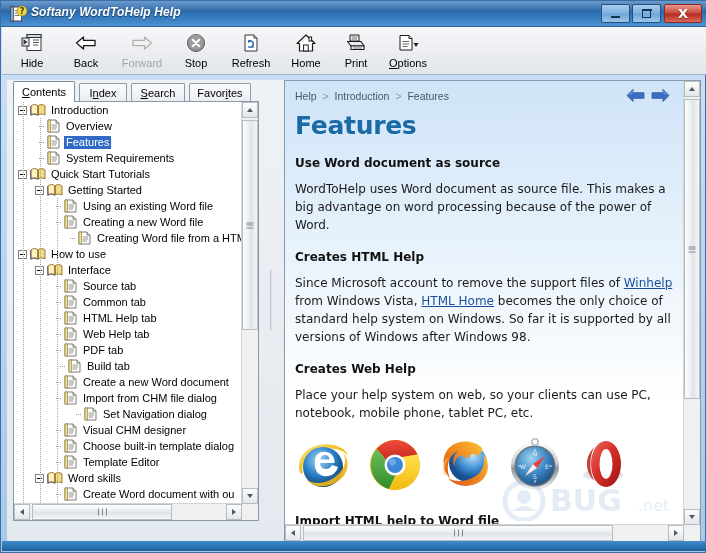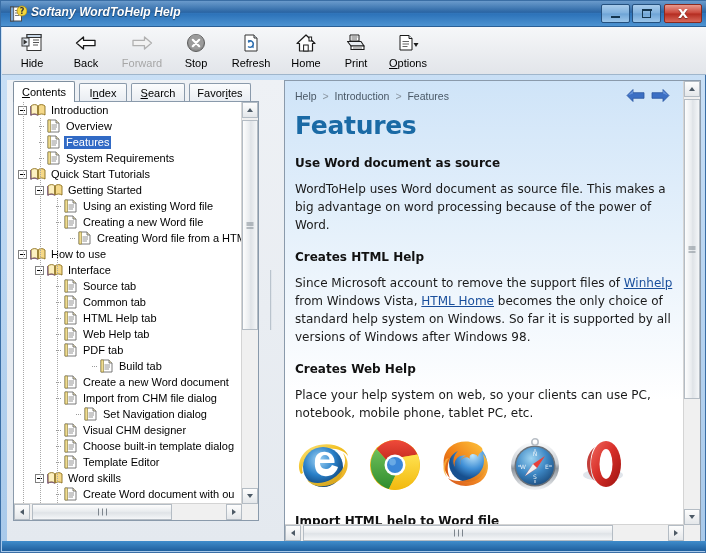--- a/index.html
+++ b/index.html
@@ -537,21 +537,21 @@
             <div class="pageicon"><svg width="13" height="14" viewBox="0 0 13 14">
                 <path d="M1 1 L9 1 L12 4 L12 13 L1 13 Z" fill="#ffffff" stroke="#6b6b6b" stroke-width="0.9"></path>
                 <path d="M9 1 L9 4 L12 4" fill="#f3e8b8" stroke="#6b6b6b" stroke-width="0.9"></path>
                 <rect x="1" y="1" width="2.4" height="12" fill="#f0dc92" stroke="#8a7a2b" stroke-width="0.6"></rect>
                 <line x1="4.5" y1="6" x2="10" y2="6" stroke="#7a7a7a" stroke-width="0.8"></line>
                 <line x1="4.5" y1="8" x2="10" y2="8" stroke="#7a7a7a" stroke-width="0.8"></line>
                 <line x1="4.5" y1="10" x2="9" y2="10" stroke="#7a7a7a" stroke-width="0.8"></line>
               </svg></div>
             <span class="tlbl">PDF tab</span>
           </div>
-          <div class="trow" style="padding-left: 42px; margin-left: 32px;">
+          <div class="trow" style="padding-left: 42px;">
             <div class="dots"></div>
             <div class="pageicon"><svg width="13" height="14" viewBox="0 0 13 14">
                 <path d="M1 1 L9 1 L12 4 L12 13 L1 13 Z" fill="#ffffff" stroke="#6b6b6b" stroke-width="0.9"></path>
                 <path d="M9 1 L9 4 L12 4" fill="#f3e8b8" stroke="#6b6b6b" stroke-width="0.9"></path>
                 <rect x="1" y="1" width="2.4" height="12" fill="#f0dc92" stroke="#8a7a2b" stroke-width="0.6"></rect>
                 <line x1="4.5" y1="6" x2="10" y2="6" stroke="#7a7a7a" stroke-width="0.8"></line>
                 <line x1="4.5" y1="8" x2="10" y2="8" stroke="#7a7a7a" stroke-width="0.8"></line>
                 <line x1="4.5" y1="10" x2="9" y2="10" stroke="#7a7a7a" stroke-width="0.8"></line>
               </svg></div>
             <span class="tlbl">Build tab</span>
@@ -866,20 +866,29 @@
               <ellipse cx="29" cy="27" rx="15" ry="23" fill="url(#opG)"></ellipse>
               <ellipse cx="29" cy="27" rx="6.5" ry="15" fill="#ffffff"></ellipse>
               <path d="M18 10 C12 16 12 38 18 44 C13 40 10 34 10 27 C10 20 13 14 18 10 Z" fill="#b81d18" opacity=".85"></path>
             </svg>
           </span>
         </div>
 
         <h2 class="sect">Import HTML help to Word file</h2>
       </div>
 
+      <div id="watermark">
+        <svg width="180" height="46" viewBox="0 0 180 46">
+          <circle cx="26" cy="26" r="19" fill="none" stroke="#3a7ec4" stroke-width="5"></circle>
+          <circle cx="26" cy="22" r="7" fill="#3a7ec4"></circle>
+          <path d="M14 36 Q26 26 38 36 Z" fill="#3a7ec4"></path>
+          <text x="52" y="36" font-size="30" font-weight="bold" fill="#2f6fb5" font-family="DejaVu Sans, sans-serif">BUG</text>
+          <text x="140" y="36" font-size="16" fill="#2f6fb5" font-family="DejaVu Sans, sans-serif">.net</text>
+        </svg>
+      </div>
     </div>
 
     <div class="sb-v" style="right:0; top:0; bottom:16px; width:16px;">
       <div class="sb-btn" style="top:0;left:0;">
           <div class="ar ar-up"></div>
         </div>
       <div class="sb-thumb-v" style="top:18px; height:300px;">
         <div class="grip-v">
             <i></i>
             <i></i>

